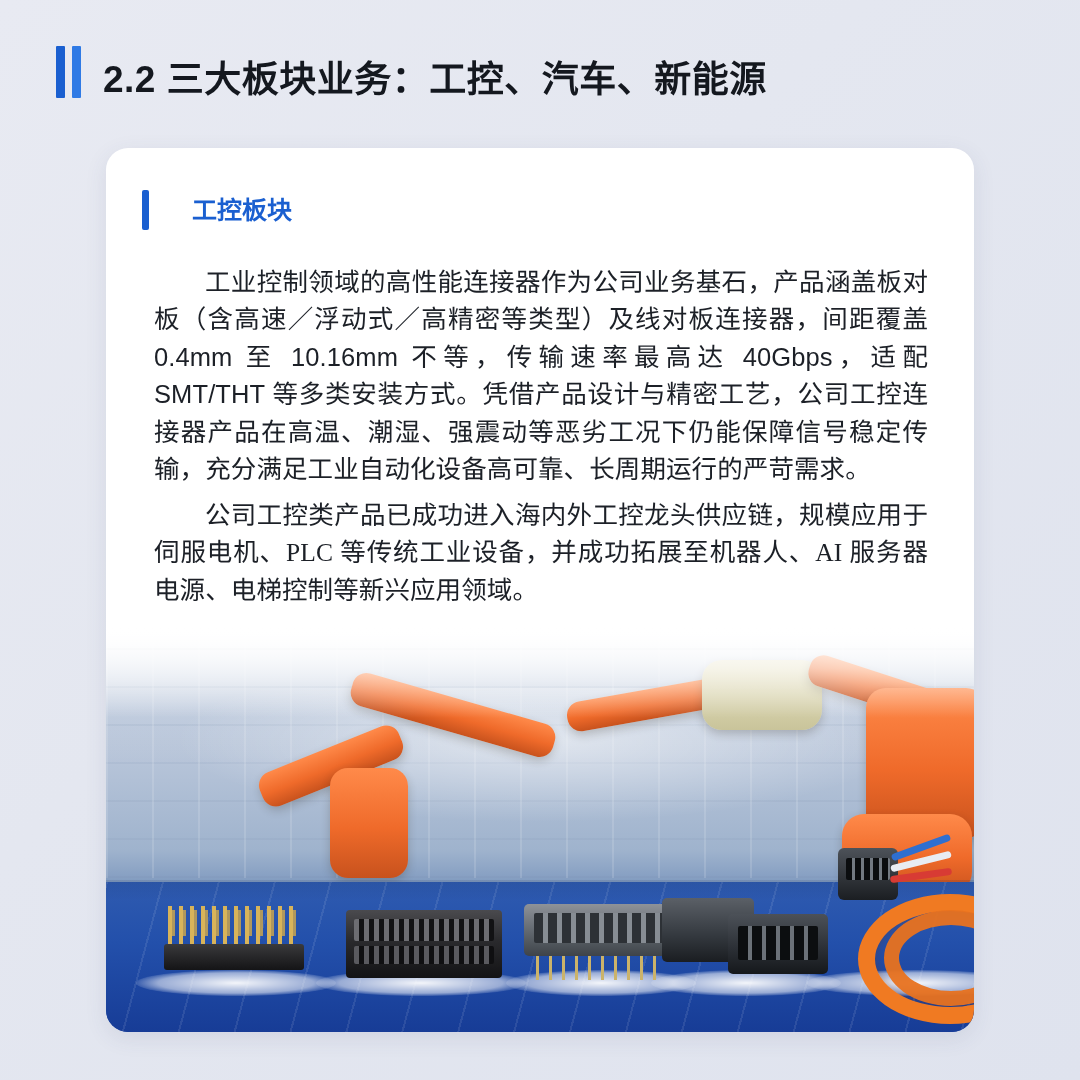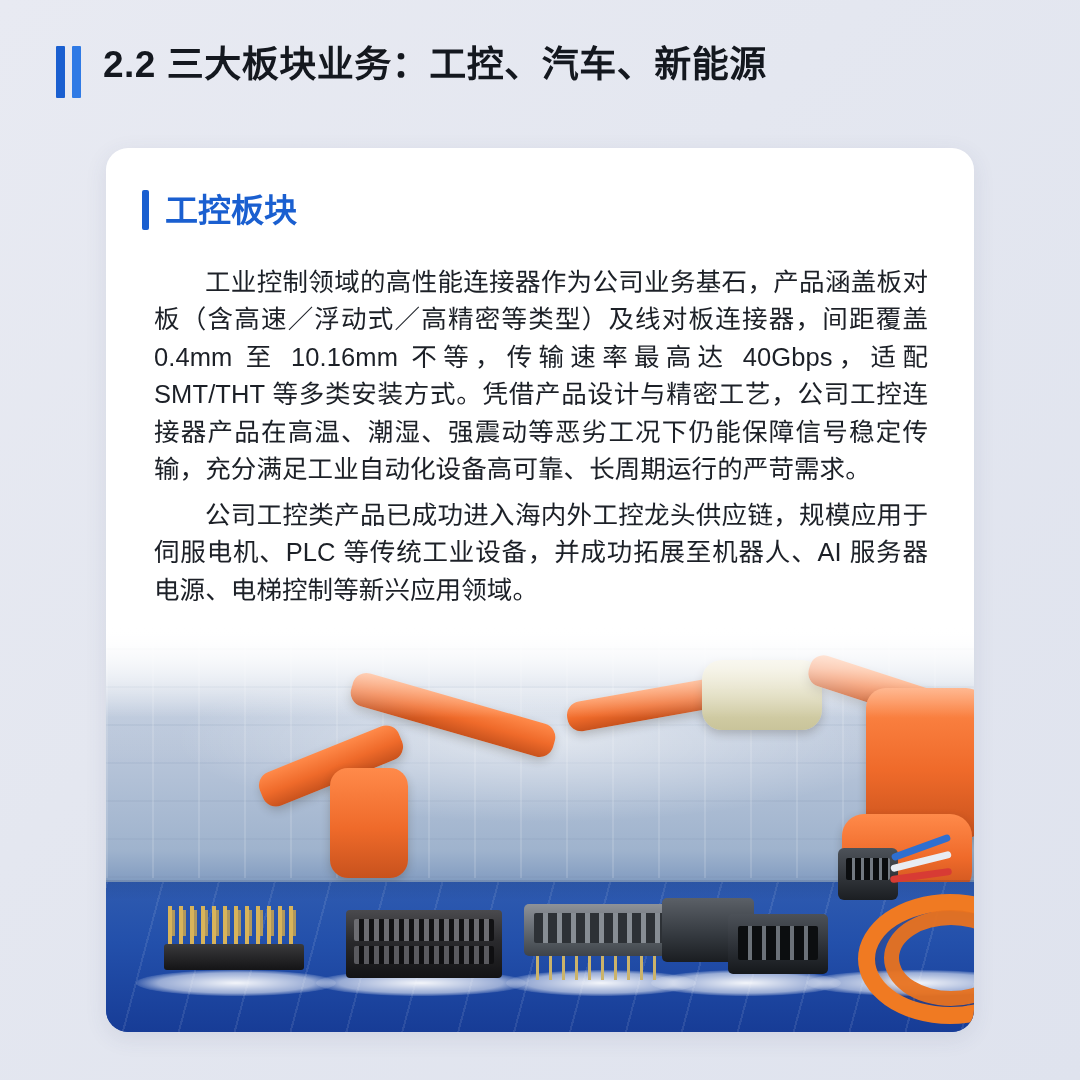--- a/index.html
+++ b/index.html
@@ -16,21 +16,21 @@
   .page {
     position: relative;
     width: 1080px;
     height: 1080px;
     box-sizing: border-box;
   }
 
   
   .header {
     display: flex;
-    align-items: flex-start;
+    align-items: flex-end;
     padding: 46px 0 0 56px;
   }
   .header-bars {
     display: flex;
     gap: 7px;
     margin-right: 22px;
   }
   .header-bar {
     width: 9px;
     height: 52px;
@@ -67,40 +67,42 @@
     padding: 42px 0 0 36px;
   }
   .section-accent {
     width: 7px;
     height: 40px;
     background: #1a5fd0;
     border-radius: 2px;
     margin-right: 16px;
   }
   .section-title {
-    font-size: 33px;
+    font-size: 25px;
     font-weight: bold;
     color: #1a5fd0;
     line-height: 1;
+    margin-left: 27px;
   }
 
   .body-text {
     padding: 26px 38px 0 40px;
     font-size: 25.5px;
     line-height: 1.47;
     color: #1c2027;
     text-align: justify;
     letter-spacing: 0.1px;
   }
   .body-text p {
     margin: 8px;
     text-indent: 2em;
   }
   .body-text p + p {
     margin-top: 2px;
+    font-family: Liberation Serif, serif;
   }
 
   
   .photo {
     position: absolute;
     left: 0;
     right: 0;
     bottom: 0;
     height: 404px;
     overflow: hidden;

